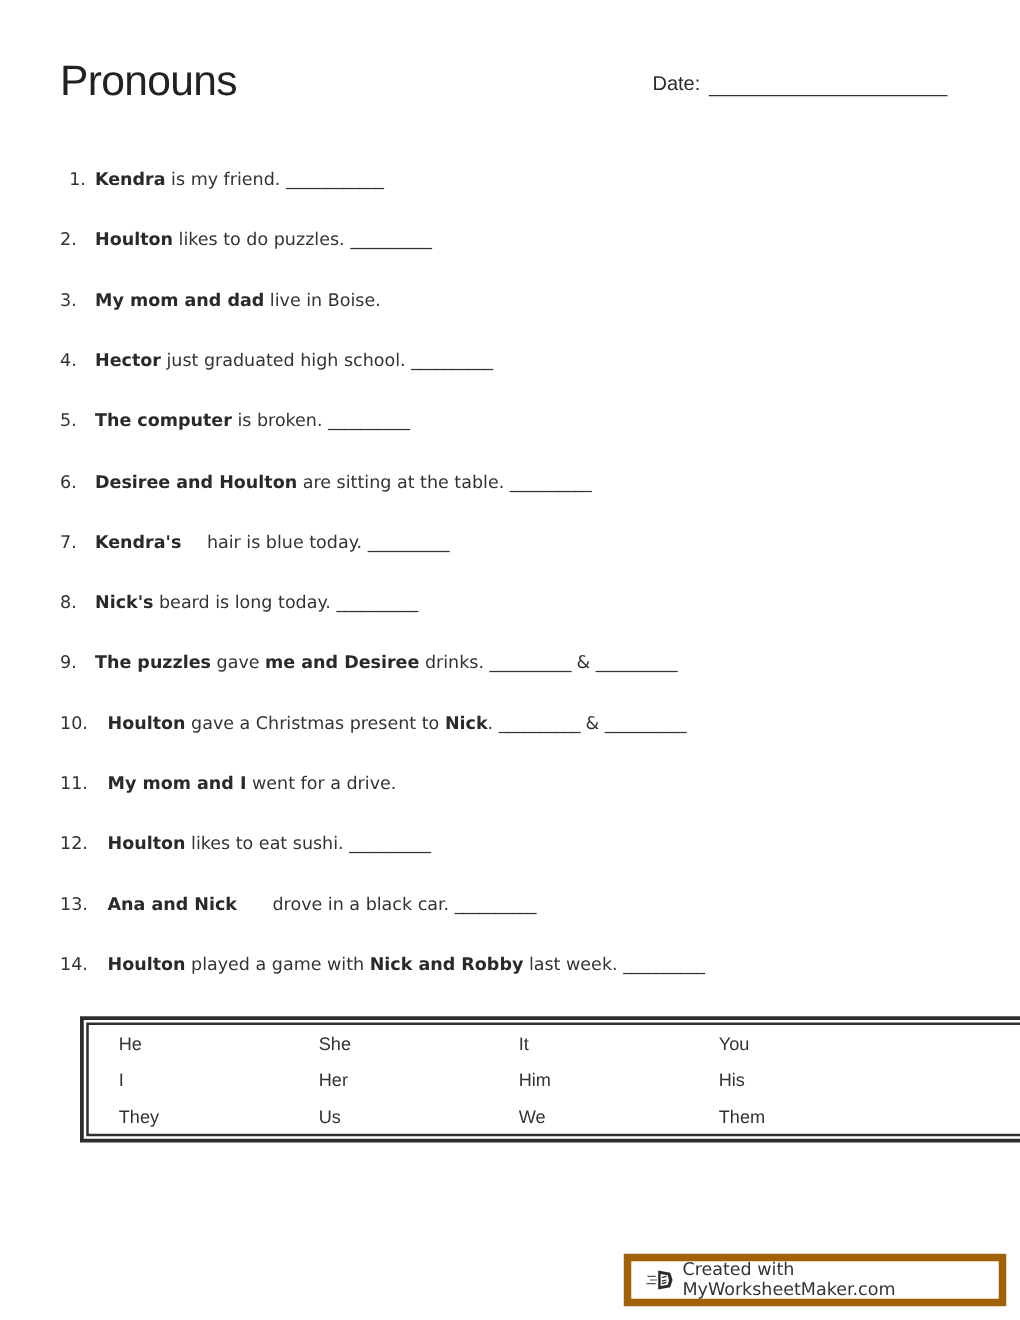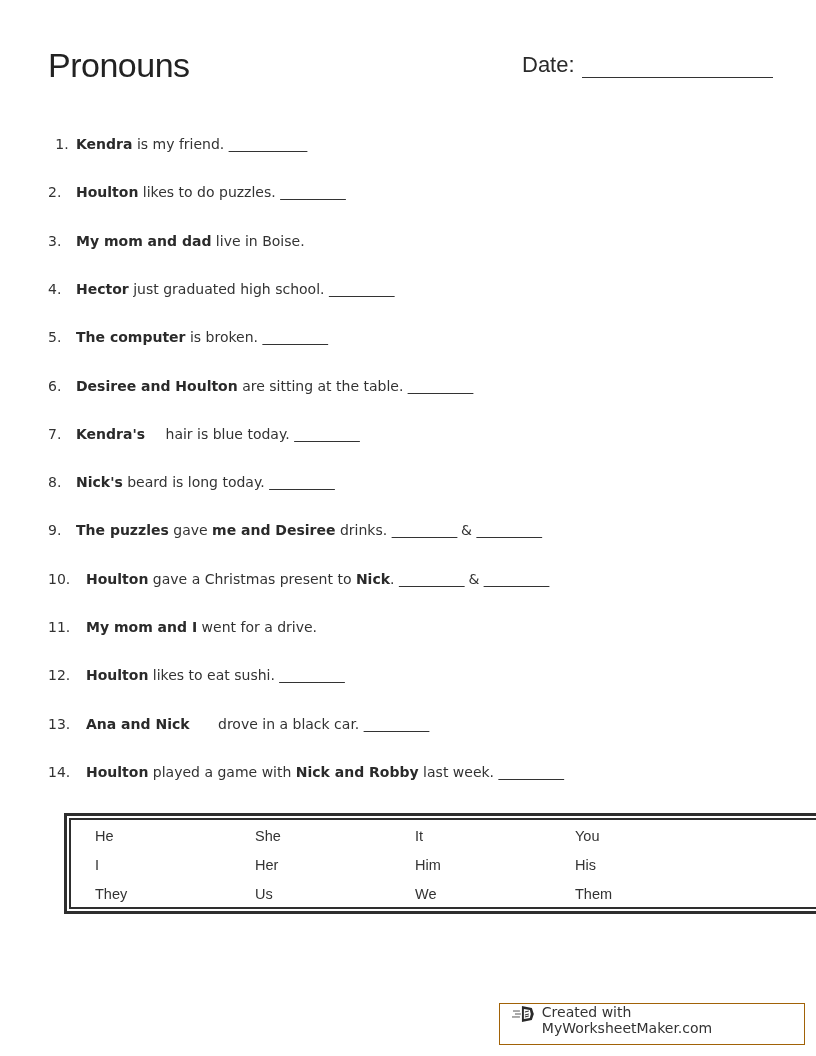--- a/index.html
+++ b/index.html
@@ -12,21 +12,21 @@
       position: absolute; left: 48px; top: 46px;
       font-size: 34px; font-weight: normal; color: #222;
       letter-spacing: -0.5px;
       font-family: "Liberation Sans", sans-serif;
     }
     .date-wrap {
       position: absolute; left: 522px; top: 52px;
       display: flex; align-items: flex-end;
     }
     .date-label {
-      font-size: 22px; color: #2a2a2a;
+      font-size: 16px; color: #2a2a2a;
       font-family: "Liberation Sans", sans-serif;
     }
     .date-line {
       width: 191px; border-bottom: 1.5px solid #333;
       margin-left: 7px; height: 24px;
     }
     .questions { position: absolute; left: 48px; top: 133px; width: 720px; }
     .q {
       position: absolute; left: 0; height: 22px;
       font-size: 14px; line-height: 22px; white-space: nowrap; color: #333;
@@ -44,21 +44,21 @@
       width: 100%; height: 100%; box-sizing: border-box;
       border: 2px solid #2e2e2e; position: relative;
     }
     .word {
       position: absolute; font-size: 14.5px; color: #333;
       font-family: "Liberation Sans", sans-serif;
     }
     .footer {
       position: absolute; left: 499px; top: 1003px;
       width: 306px; height: 42px; box-sizing: border-box;
-      border: 1px solid #a16207; display: flex; align-items: flex-start;
+      border: 6px solid #a16207; display: flex; align-items: center;
       padding-left: 12px; font-size: 14px; color: #333;
       font-family: "DejaVu Sans", sans-serif;
     }
     .footer svg { margin-right: 6px; }
   </style>
 </head>
 <body>
 
 <div>
   <div class="title">Pronouns</div>

